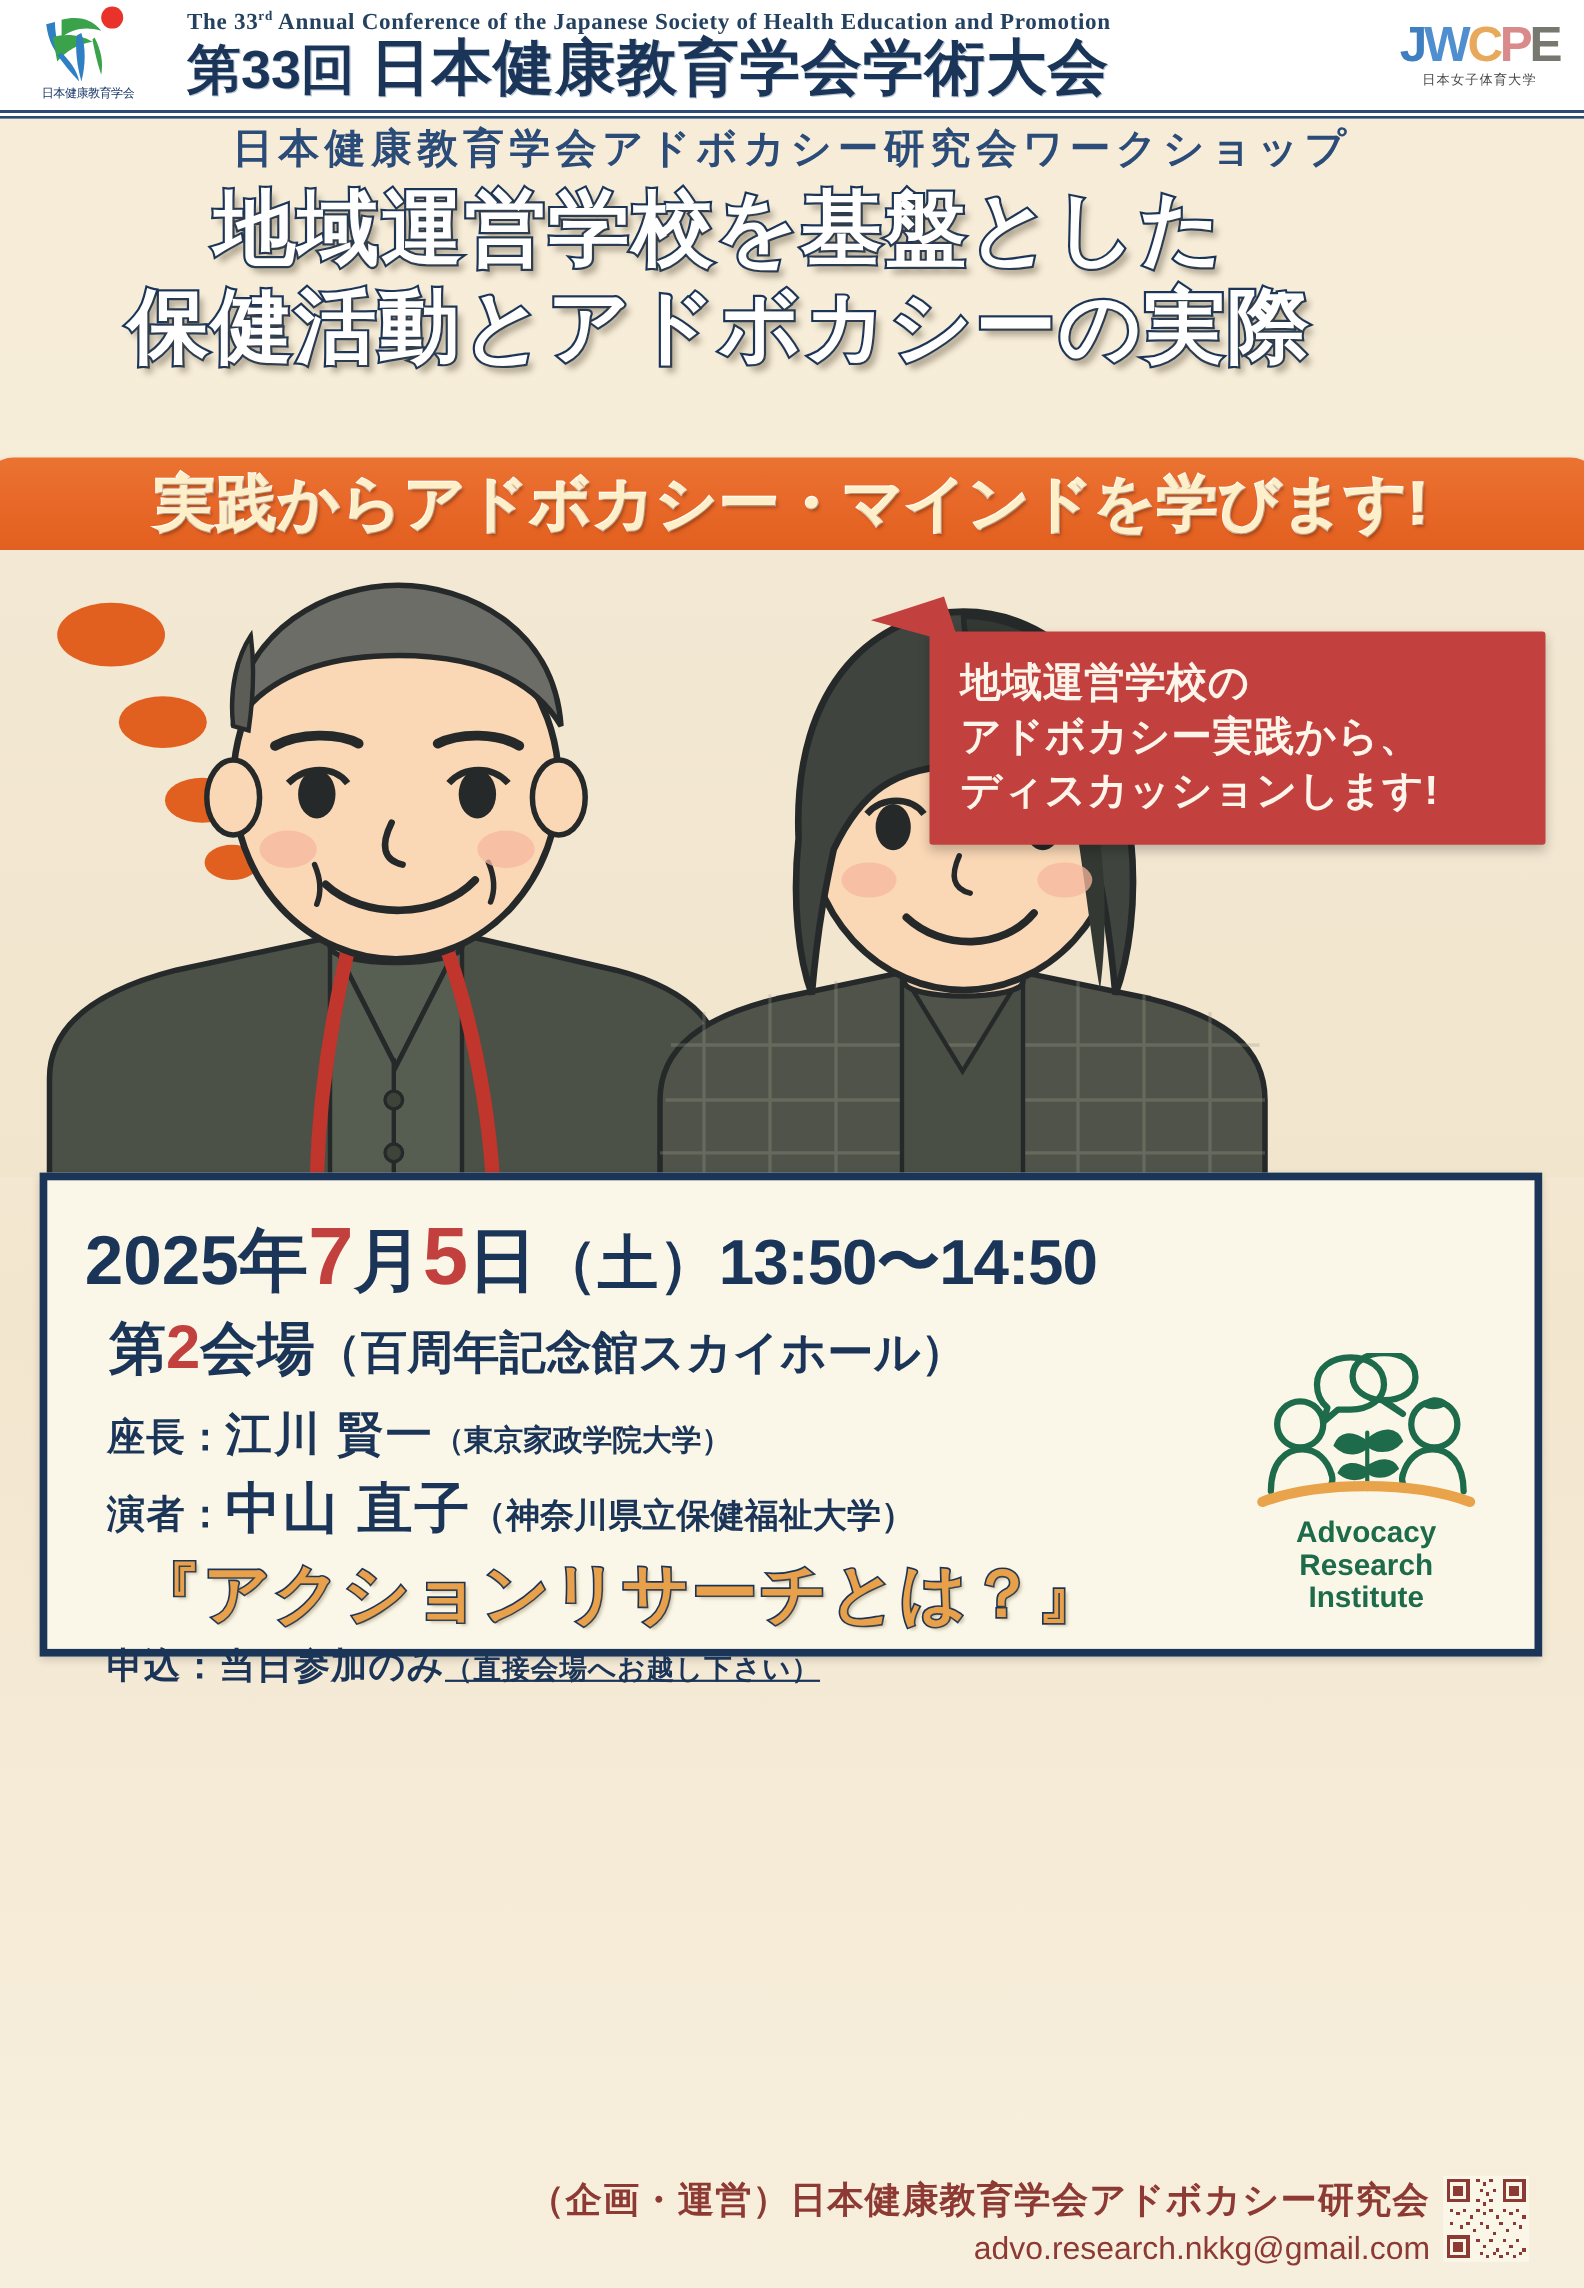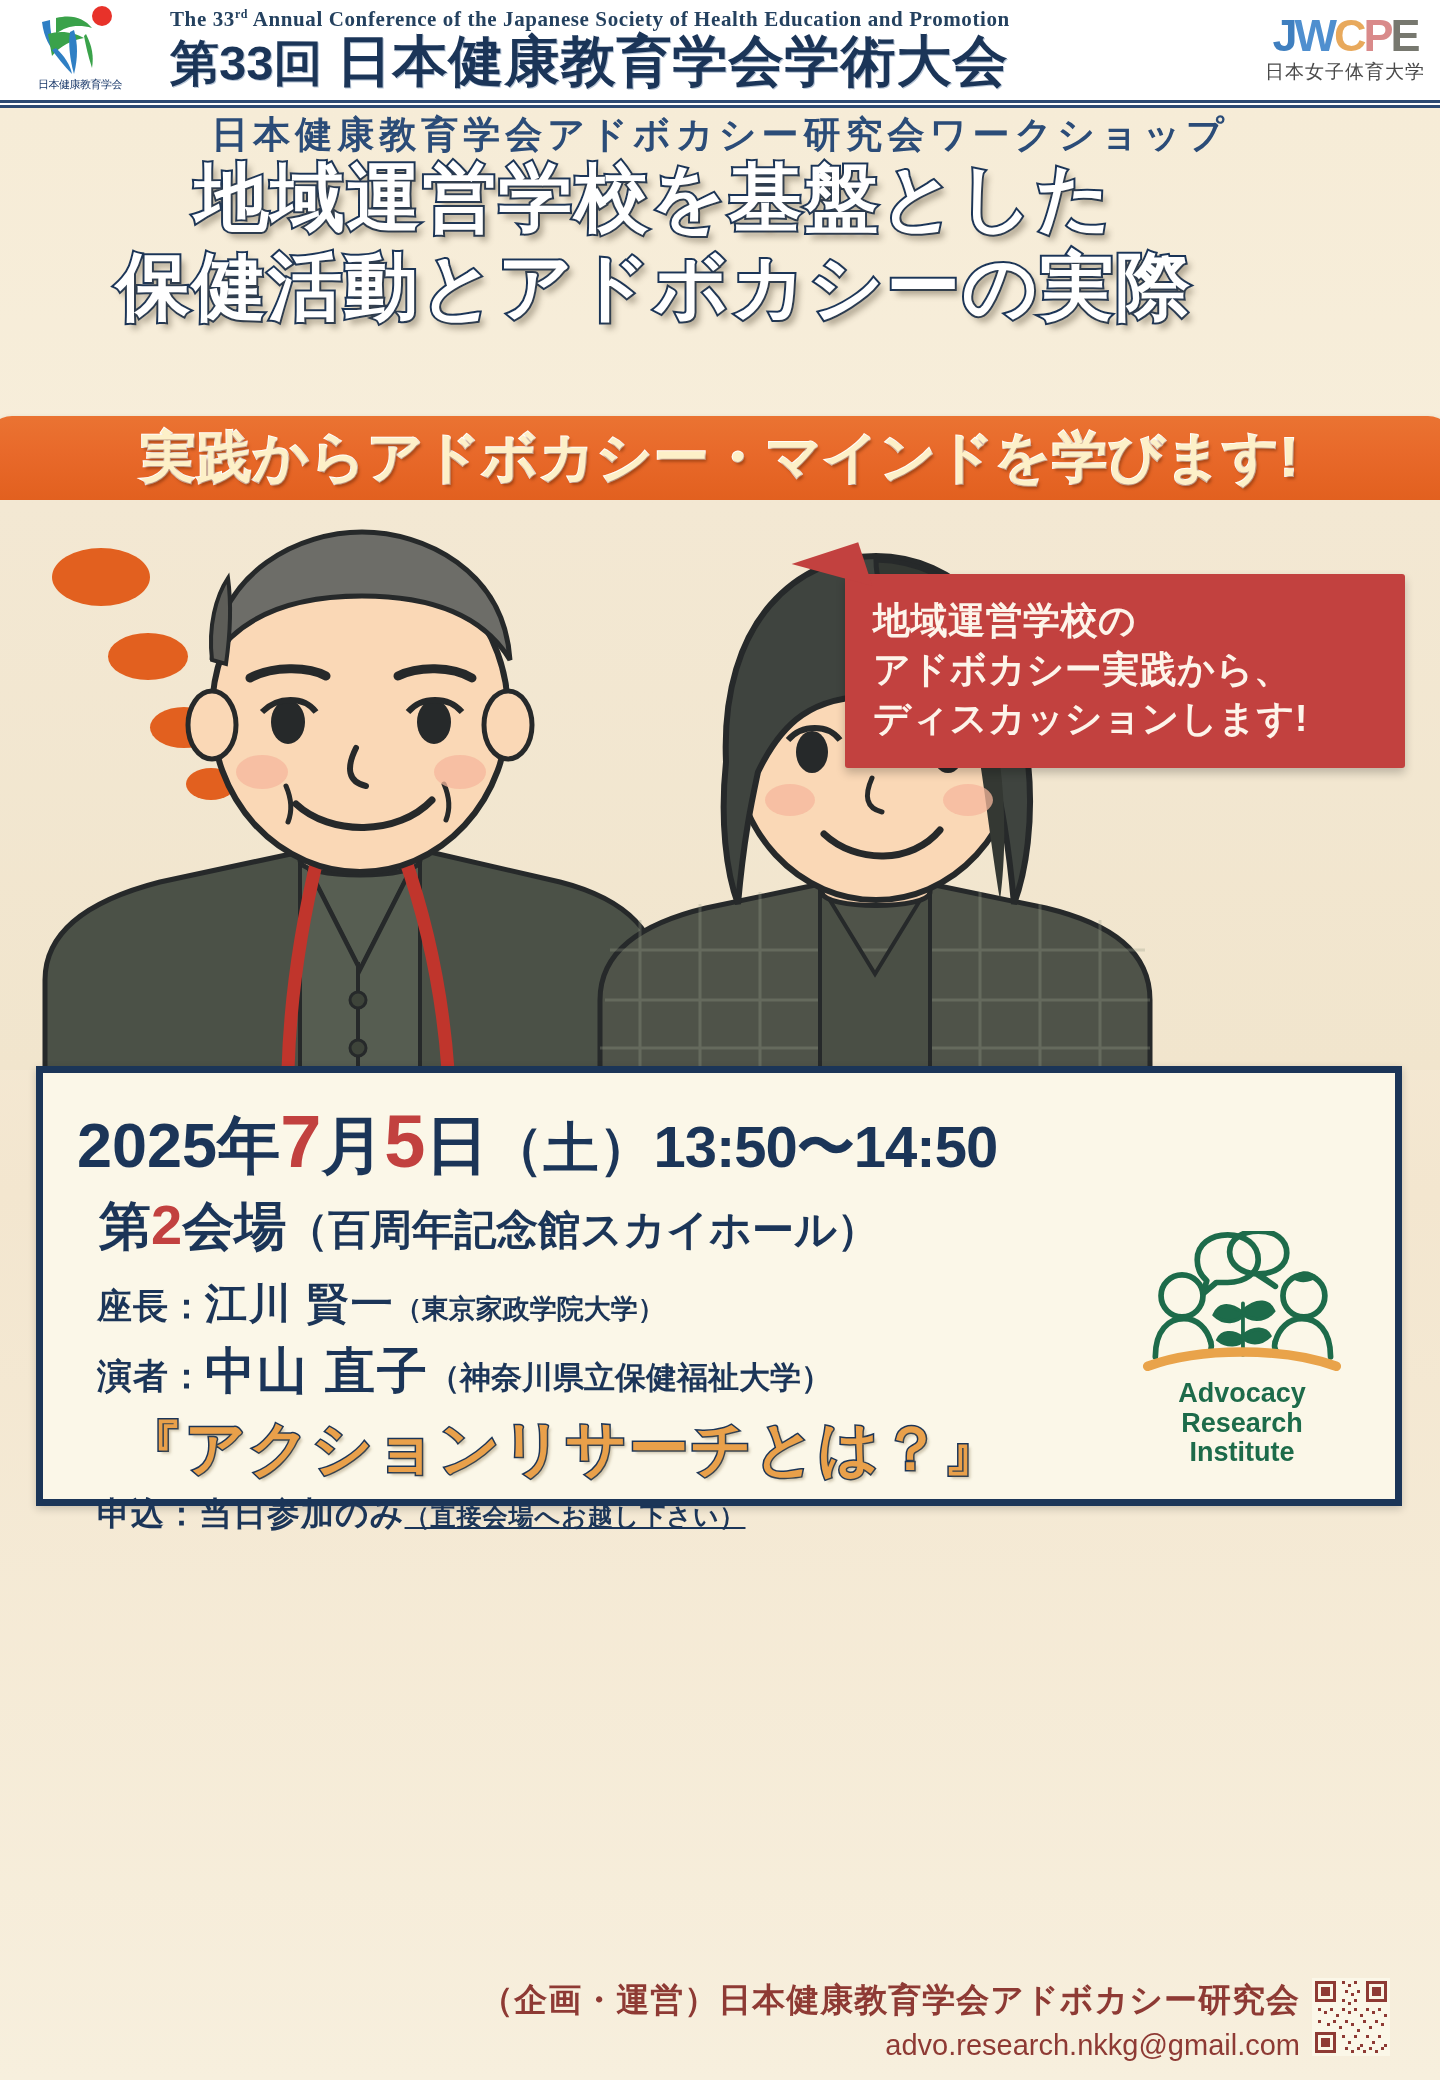--- a/index.html
+++ b/index.html
@@ -40,41 +40,41 @@
   .header-logo-right{
     flex:0 0 190px;width:190px;height:100px;
     display:flex;flex-direction:column;align-items:center;justify-content:center;
   }
   .jwcpe{font-size:45px;font-weight:bold;line-height:0.95;letter-spacing:-3px;font-family:"Liberation Sans",sans-serif;}
   .jwcpe .j{color:#3f7fbf;}
   .jwcpe .w{color:#4f8fcf;}
   .jwcpe .c{color:#e8a95c;}
   .jwcpe .p{color:#d98a8a;}
   .jwcpe .e{color:#77786f;}
-  .jwcpe-ja{font-size:19px;color:#4a4a4a;letter-spacing:1px;margin-top:2px;white-space:nowrap;}
+  .jwcpe-ja{font-size:12px;color:#4a4a4a;letter-spacing:1px;margin-top:2px;white-space:nowrap;}
 
   .rule{
     position:absolute;left:0;top:100px;width:1440px;height:8px;
     background:linear-gradient(to bottom,#2c4a73 0 3px,#ffffff 3px 5px,#2c4a73 5px 8px);
   }
 
   
   .poster{
     position:absolute;left:0;top:108px;width:1440px;height:1972px;
     background:linear-gradient(to bottom,#f6ecd7 0%,#f7eedb 22%,#f3e6cf 55%,#f7efdd 100%);
     overflow:hidden;
   }
 
   .ws-line{
     position:absolute;left:0;top:2px;width:1440px;text-align:center;
     font-size:37px;font-weight:bold;color:#2b4c78;letter-spacing:5px;
     white-space:nowrap;
   }
 
-  .title-wrap{position:absolute;left:0;top:46px;width:1308px;text-align:center;}
+  .title-wrap{position:absolute;left:0;top:56px;width:1308px;text-align:center;}
   .title-line{
     font-size:74px;font-weight:bold;color:#ffffff;letter-spacing:2px;
     line-height:1.20;white-space:nowrap;
     -webkit-text-stroke:4px #1b3558;
     paint-order:stroke fill;
     text-shadow:5px 6px 6px rgba(90,80,60,0.45);
   }
 
   
   .orange-band{

